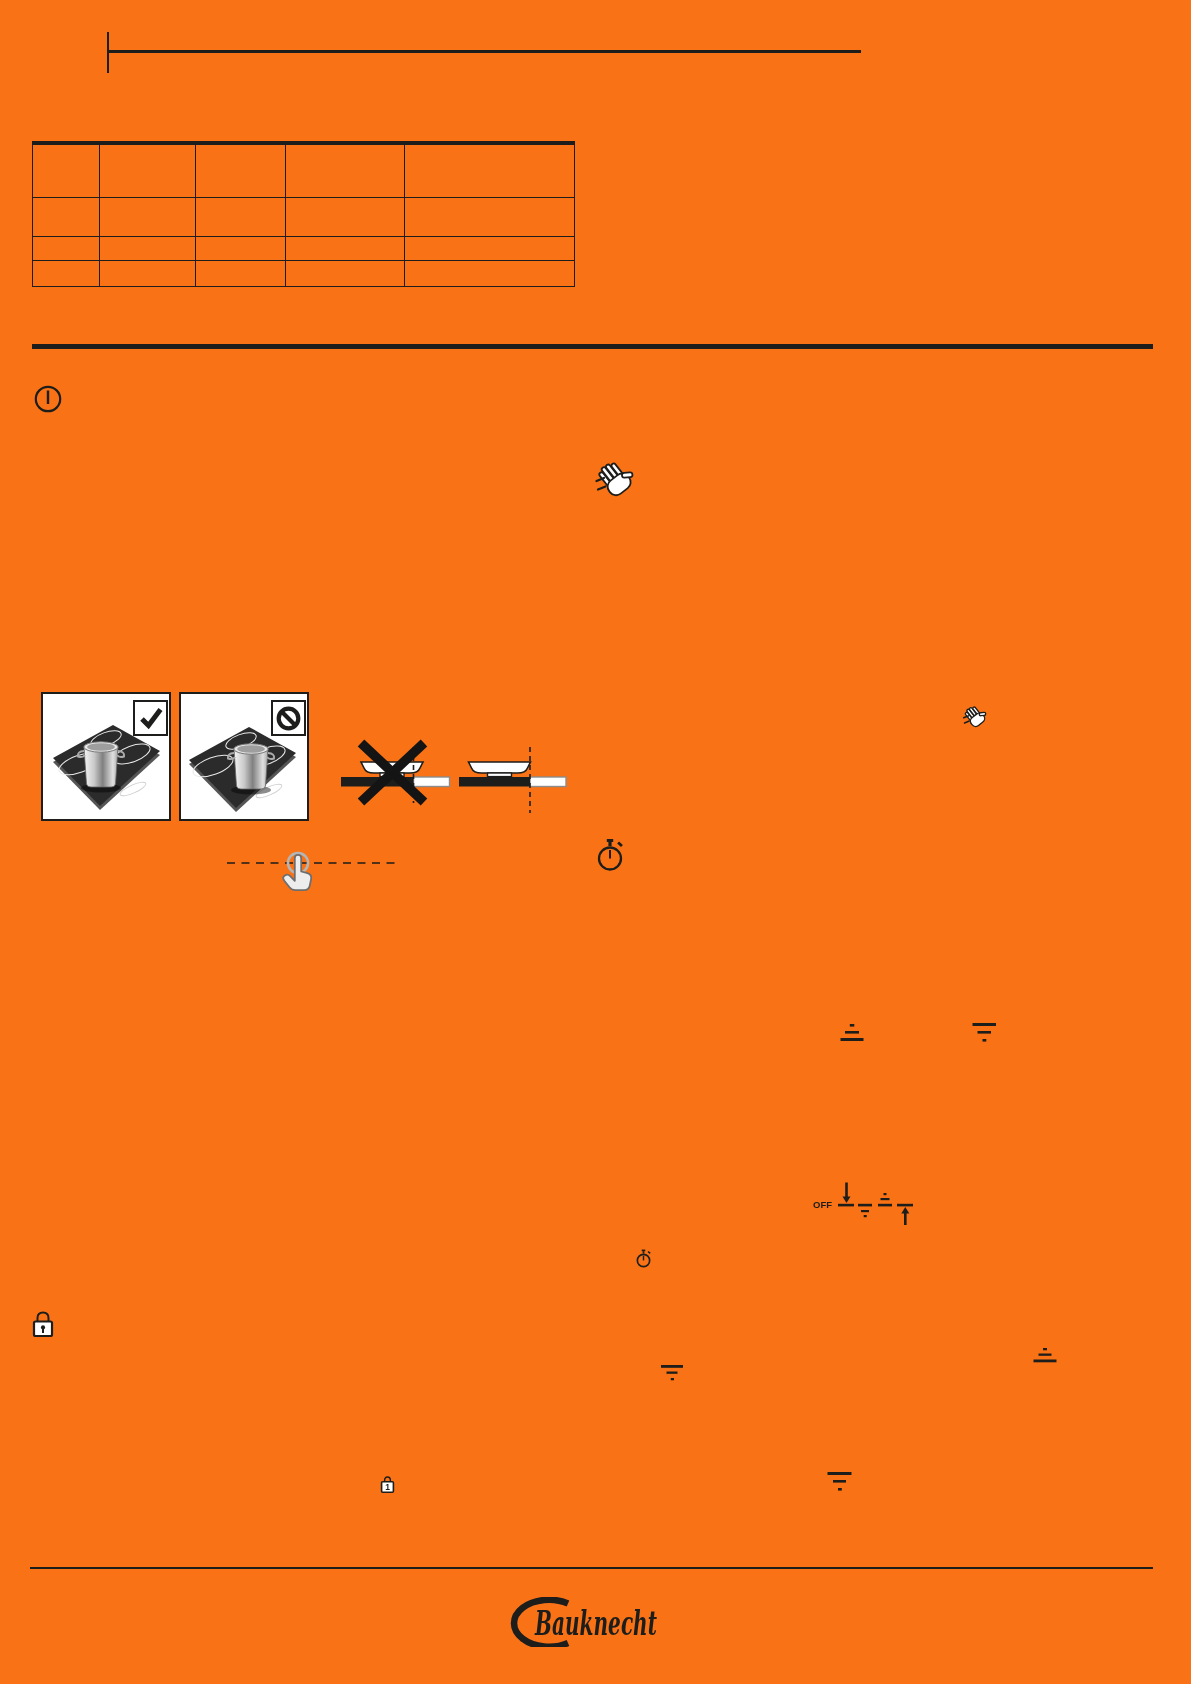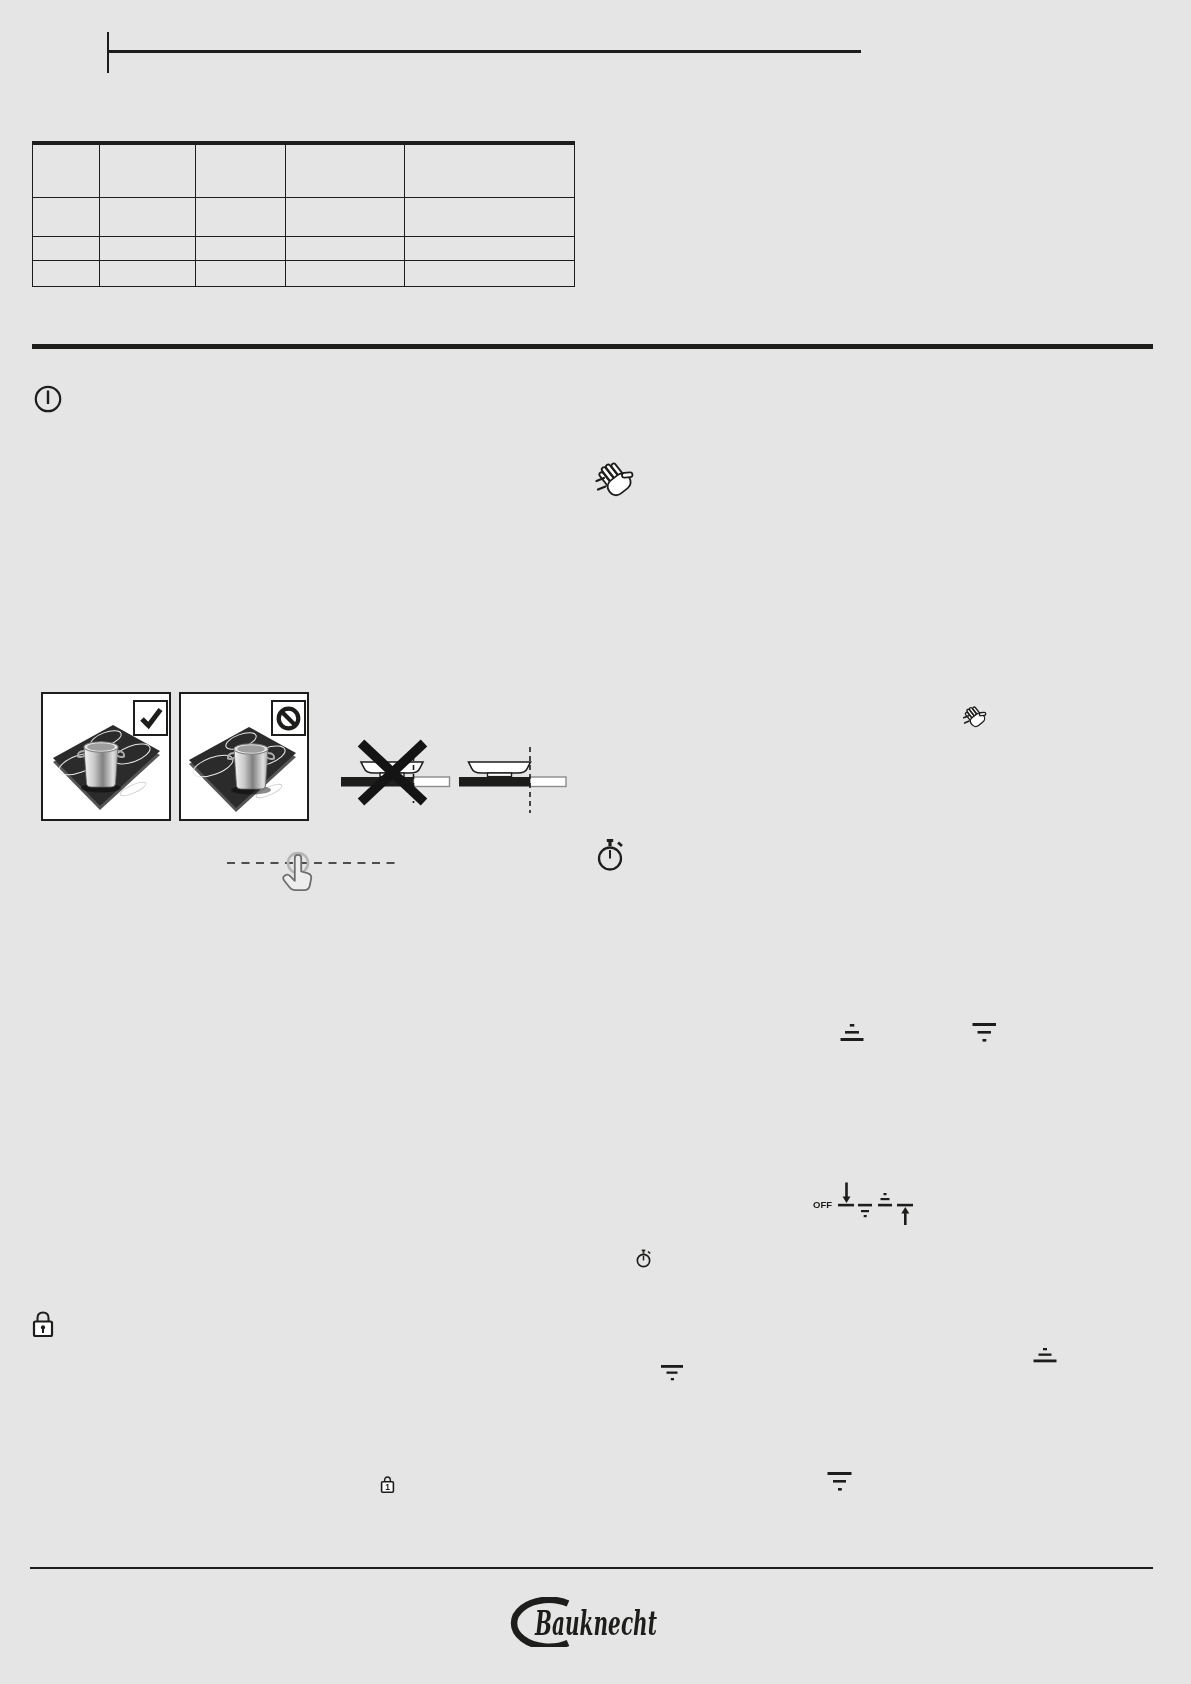--- a/index.html
+++ b/index.html
@@ -1,16 +1,16 @@
 <!DOCTYPE html>
 <html><head>
 <meta charset="utf-8">
 <style>
   html,body{margin:0;padding:0;background:#fff;}
-  .page{position:relative;width:1191px;height:1684px;background:#e5e5e5;overflow:hidden;
+  .page{position:relative;width:1191px;height:1684px;background:#f97316;overflow:hidden;
         font-family:"Liberation Sans",sans-serif;color:#1d1d1b;}
   .abs{position:absolute;}
   .ink{background:#1d1d1b;}
   table.spec{border-collapse:collapse;table-layout:fixed;}
   table.spec td{border:1.6px solid #1d1d1b;padding:0;}
   table.spec{border-top:4px solid #1d1d1b;}
   .marker{position:absolute;top:6px;left:90px;width:31px;height:32px;background:#fff;
           border:2.3px solid #1d1d1b;display:flex;align-items:center;justify-content:center;}
   .imgbox{position:absolute;width:126px;height:125px;border:2px solid #1d1d1b;background:#fff;}
 </style>

